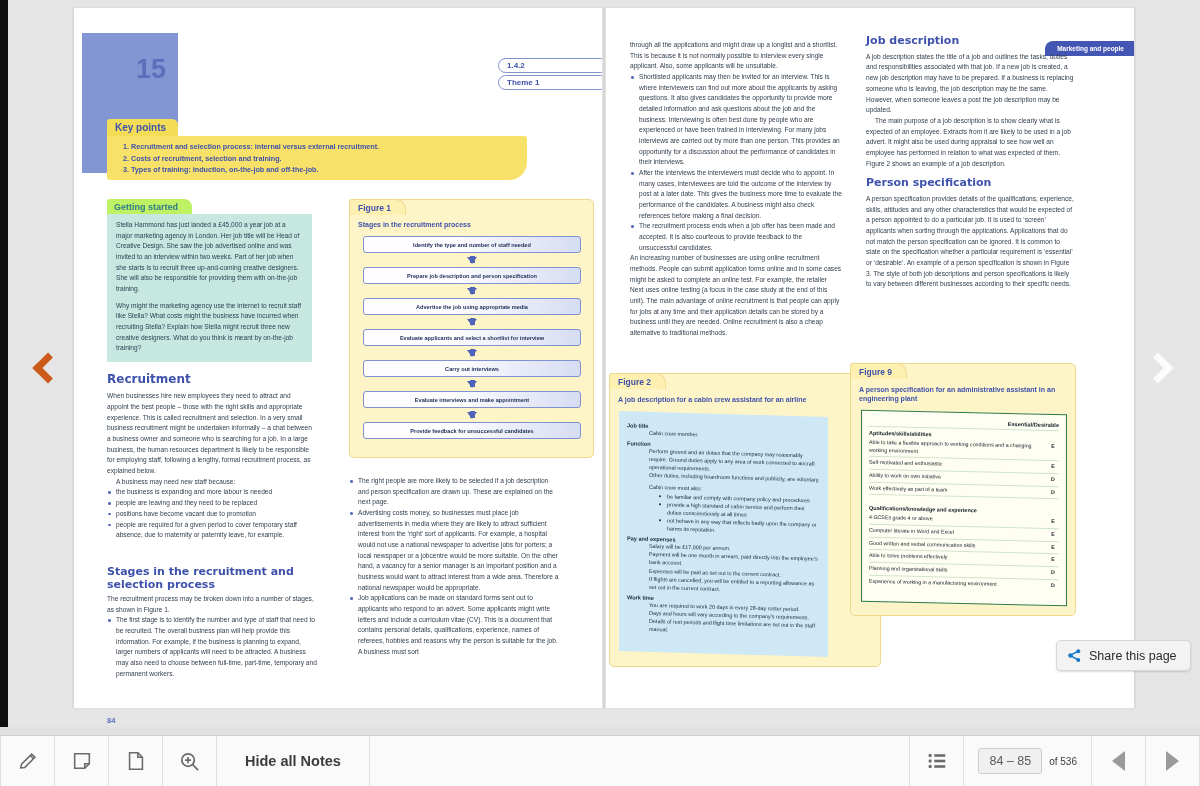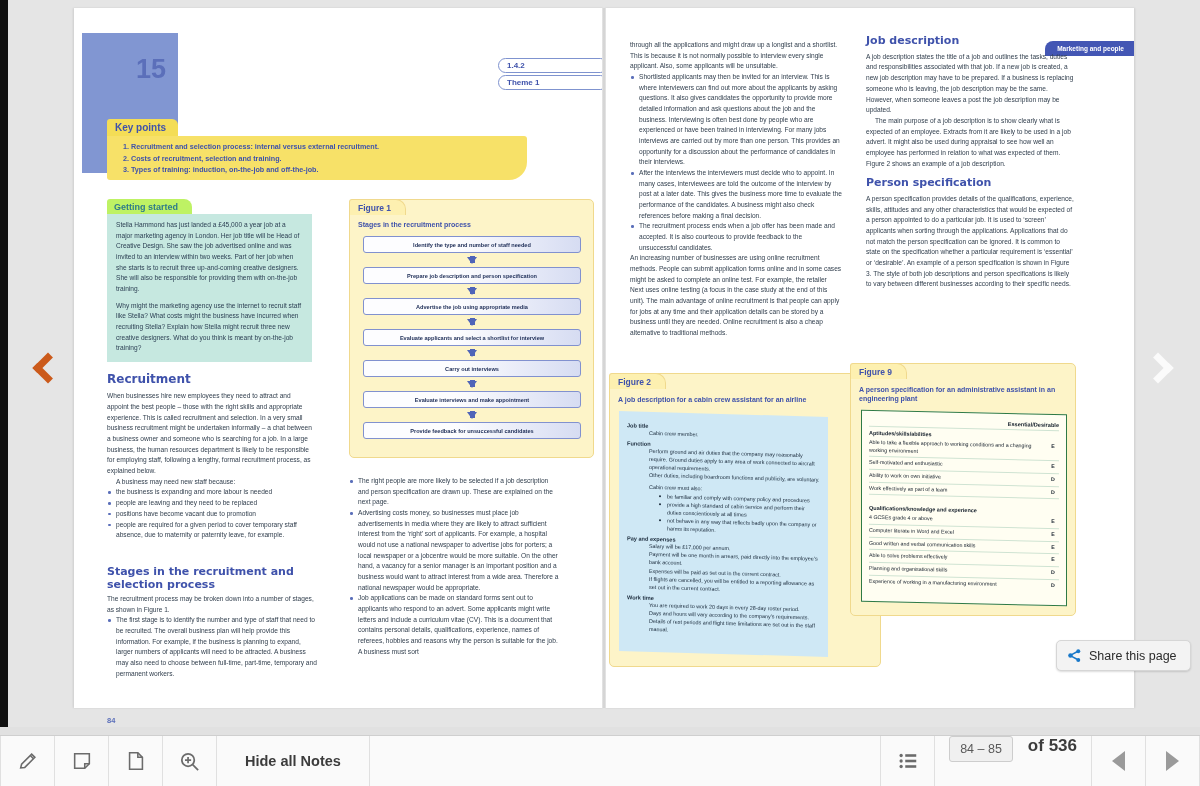--- a/index.html
+++ b/index.html
@@ -139,24 +139,24 @@
   .share-btn span.lbl { font-size:12.5px; color:#2b2b2b; }
 
   
   .toolbar { position:absolute; left:0; bottom:0; width:1200px; height:51px; background:#fafafa;
              border-top:1px solid #cfcfcf; display:flex; align-items:stretch; }
   .tb-sep { width:1px; background:#e0e0e0; }
   .tb-btn { width:53px; display:flex; align-items:center; justify-content:center; cursor:pointer; }
   .tb-hide { padding:0 28px; display:flex; align-items:center; justify-content:center;
              font-size:14.5px; font-weight:bold; color:#3c3c3c; cursor:pointer; }
   .tb-spacer { flex:1; }
-  .tb-pagebox { display:flex; align-items:flex-start; gap:15px; padding:0 14px; }
+  .tb-pagebox { display:flex; align-items:center; gap:7px; padding:15px 14px; }
   .pg-input { border:1px solid #cdcdcd; background:#f0f0f0; border-radius:3px; padding:5px 10px;
               font-size:12.5px; color:#5a5a5a; }
-  .pg-of { font-size:17px; font-weight:bold; color:#3c3c3c; }
+  .pg-of { font-size:10px; font-weight:normal; color:#3c3c3c; }
   .tri { width:0; height:0; border-top:10px solid transparent; border-bottom:10px solid transparent; }
   .tri-l { border-right:13px solid #9a9a9a; }
   .tri-r { border-left:13px solid #9a9a9a; }
 </style>
 </head>
 <body>
 
 <div class="viewer">
   <div class="left-rail"></div>
   <div class="reader-area">

